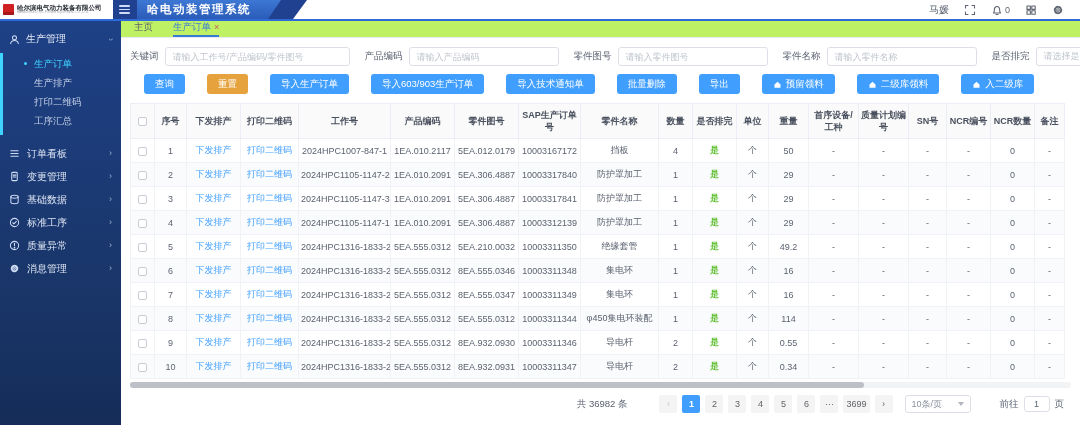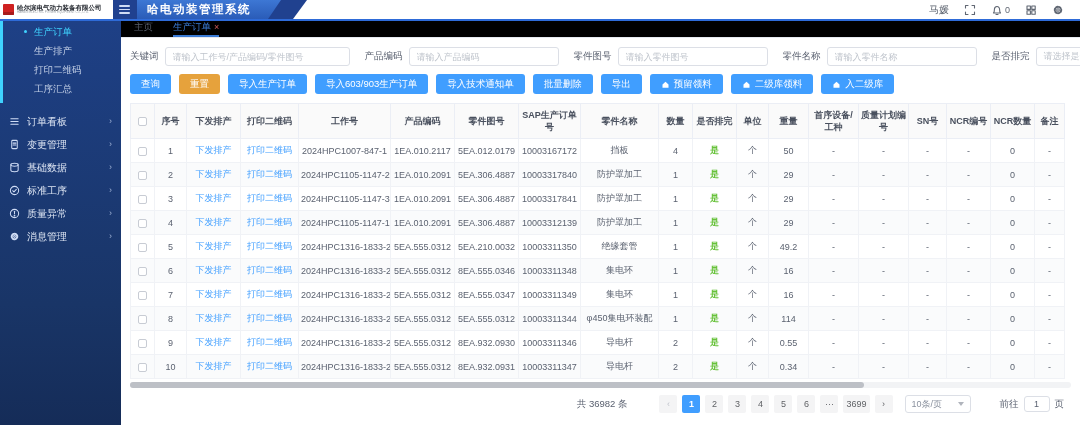--- a/index.html
+++ b/index.html
@@ -34,36 +34,36 @@
   .submenu{list-style:none;border-left:3px solid #3fd3ff;padding:1px 0 5px;}
   .submenu-item{height:19px;line-height:19px;padding-left:31px;font-size:9.5px;color:#c6d2e8;cursor:pointer;position:relative;white-space:nowrap;}
   .submenu-item.active{color:#3fd3ff;}
   .submenu-item.active::before{content:'';position:absolute;left:21px;top:8px;width:3px;height:3px;border-radius:50%;background:#3fd3ff;}
   .menu-items{margin-top:7px;}
   .menu-item{display:flex;align-items:center;gap:7px;height:23px;padding:0 9px;color:#dde5f3;font-size:10px;cursor:pointer;white-space:nowrap;}
   .menu-item .icon{width:11px;height:11px;color:#cfdcf5;flex:none;}
 
   
   .main{position:absolute;left:121px;top:21px;width:959px;height:404px;background:#fff;}
-  .tabbar{height:17px;border-bottom:1px solid #e6e9f0;display:flex;align-items:flex-end;padding-left:13px;gap:20px;background:#000000;}
+  .tabbar{height:17px;border-bottom:1px solid #e6e9f0;display:flex;align-items:flex-end;padding-left:13px;gap:20px;background:#bef264;}
   .tab{font-size:9.5px;color:#595f6b;padding:2px 0 3px;display:flex;gap:3px;align-items:center;cursor:pointer;}
   .tab.active{color:#3a7bd5;border-bottom:2px solid #3a7bd5;padding-bottom:1px;}
   .tab-close{color:#d05b5b;font-size:9px;line-height:1;cursor:pointer;}
 
   .filters{display:flex;align-items:center;margin:9px 0 0 9px;font-size:9.5px;color:#5a6170;}
   .filter{display:flex;align-items:center;margin-right:15px;}
   .filter .flabel{margin-right:6px;white-space:nowrap;}
   .f-input{height:19px;border:1px solid #dcdfe6;border-radius:3px;padding:0 7px;font-size:9px;color:#333;width:150px;font-family:inherit;outline:none;background:#fff;}
   .f-input.wide{width:185px;}
   .f-input::placeholder{color:#bfc4cc;}
   .f-select{height:19px;width:128px;border:1px solid #dcdfe6;border-radius:3px;padding:0 7px;display:flex;align-items:center;justify-content:space-between;color:#bfc4cc;font-size:9px;cursor:pointer;background:#fff;}
   .caret{width:0;height:0;border-left:3px solid transparent;border-right:3px solid transparent;border-top:4px solid #b0b4bc;}
 
   .toolbar{display:flex;align-items:center;margin:8px 0 0 9px;gap:8px;}
-  .btn{height:20px;border:none;border-radius:3px;background:#409eff;color:#fff;font-size:9.5px;padding:0 11px;display:flex;align-items:center;gap:4px;cursor:pointer;font-family:inherit;white-space:nowrap;}
+  .btn{height:20px;border:none;border-radius:3px;background:#409eff;color:#fff;font-size:9.5px;padding:0 11px;display:flex;align-items:center;gap:4px;cursor:pointer;font-family:inherit;white-space:nowrap;margin-left:14px;}
   .btn.warning{background:#e6a23c;}
   .btn .icon{width:9px;height:9px;color:#fff;}
 
   .table-wrap{margin:9px 9px 0;}
   table{border-collapse:collapse;table-layout:fixed;width:934px;font-size:9px;}
   th{background:#fafafa;color:#49505e;font-weight:bold;border:1px solid #ebeef5;height:35px;padding:1px 2px;line-height:1.35;text-align:center;}
   td{border:1px solid #f0f2f6;height:24px;text-align:center;color:#5b6270;padding:0 2px;white-space:nowrap;overflow:hidden;}
   tbody tr:nth-child(even) td{background:#fafbfc;}
   td.link{color:#409eff;cursor:pointer;}
   td.ok{color:#67c23a;font-weight:bold;}
@@ -128,20 +128,28 @@
     <span class="tb-icon">
         <svg viewBox="0 0 12 12">
           <circle cx="6" cy="6" r="3.2" stroke-width="2" stroke-dasharray="1.7 1.5"></circle>
           <circle cx="6" cy="6" r="1.3"></circle>
         </svg>
       </span>
   </div>
 </div>
 
 <div class="sidebar">
+  <div class="menu-group-header">
+    <span class="icon"><svg viewBox="0 0 12 12">
+          <circle cx="6" cy="4" r="2.2"></circle>
+          <path d="M1.8 10.5c.4-2.4 2.2-3.4 4.2-3.4s3.8 1 4.2 3.4"></path>
+        </svg></span>
+    <span>生产管理</span>
+    <span class="chev down">›</span>
+  </div>
   <ul class="submenu">
       <li class="submenu-item active">生产订单</li>
       <li class="submenu-item">生产排产</li>
       <li class="submenu-item">打印二维码</li>
       <li class="submenu-item">工序汇总</li>
     </ul>
   <div class="menu-items">
       <div class="menu-item">
         <span class="icon"><svg viewBox="0 0 12 12">
             <path d="M2 3h8M2 6h8M2 9h8"></path>

